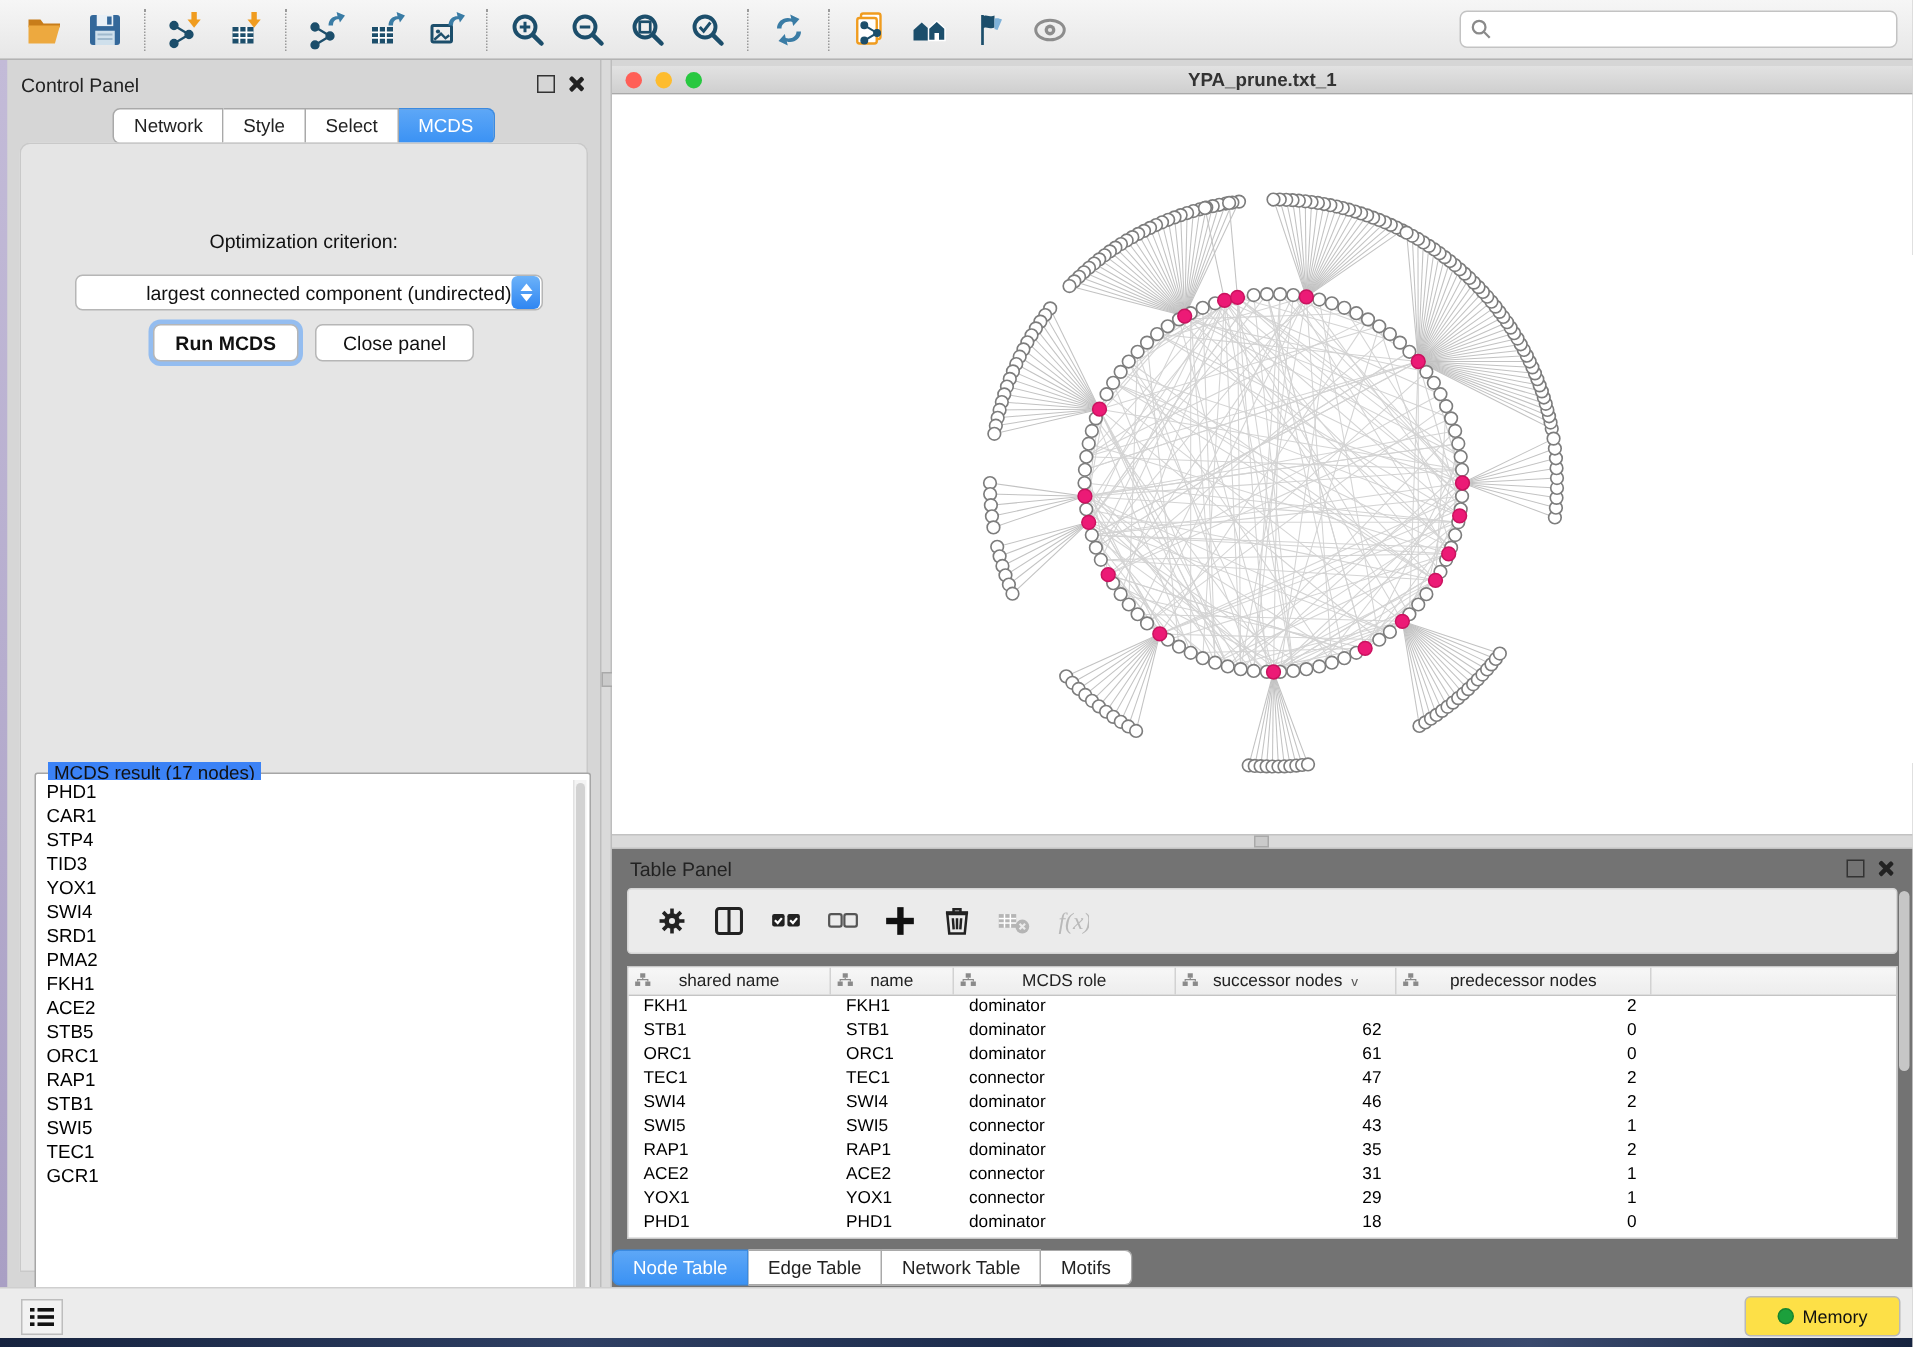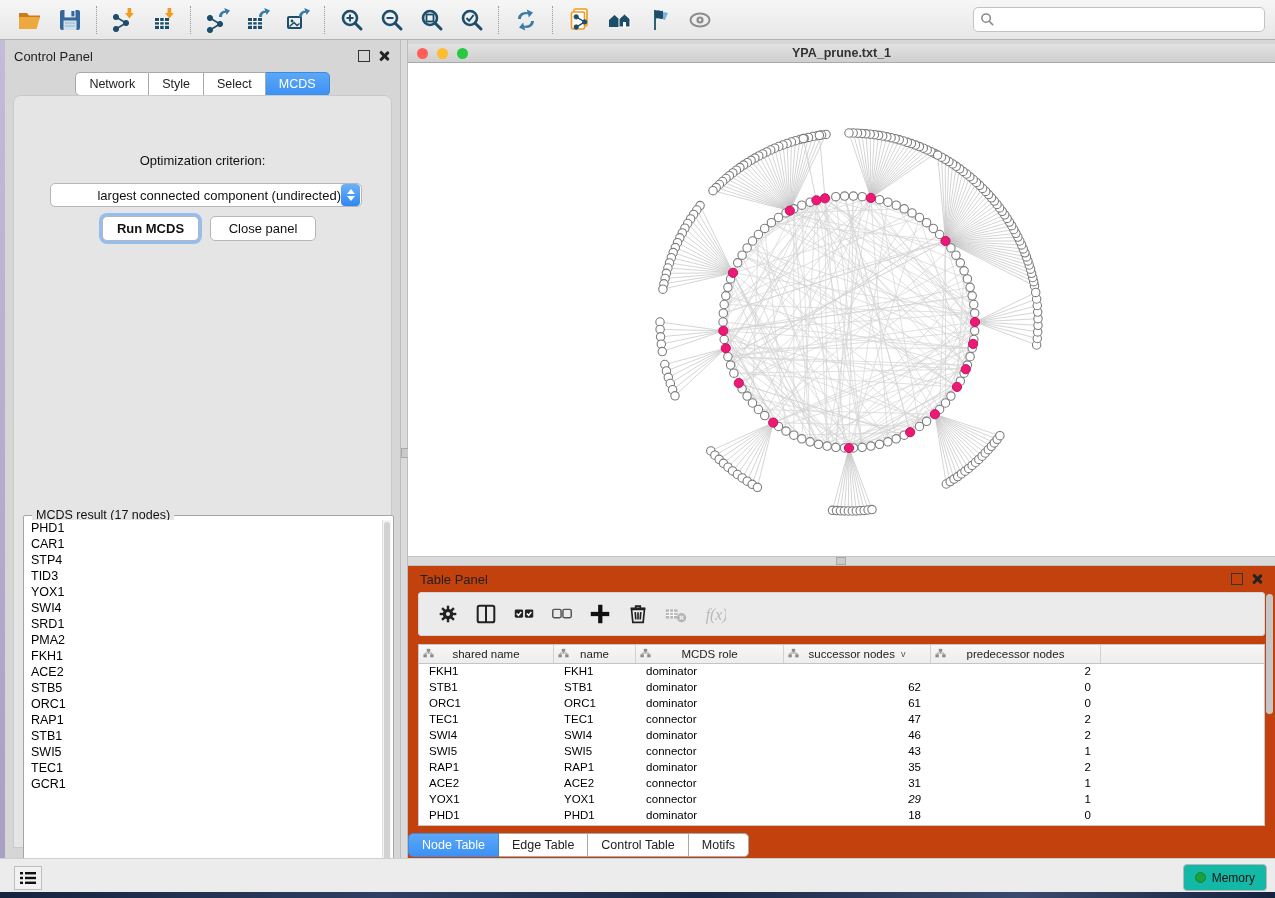--- a/index.html
+++ b/index.html
@@ -43,37 +43,37 @@
   #criterion .stepper{width:19px;height:22px;background:linear-gradient(#6cb2f9,#2f86f2);border-radius:4px;
              margin-right:1px;display:flex;flex-direction:column;align-items:center;justify-content:center;gap:2px;}
   .chev{width:0;height:0;border-left:4px solid transparent;border-right:4px solid transparent;}
   .chev.up{border-bottom:5px solid #fff;} .chev.dn{border-top:5px solid #fff;}
   .cp-btn{position:absolute;top:121px;height:25px;background:#fff;border:1px solid #b6b6b6;border-radius:5px;
           font-size:13px;color:#111;display:flex;align-items:center;justify-content:center;cursor:pointer;font-family:inherit;}
   #run-btn{left:89px;width:97px;box-shadow:0 0 0 3px rgba(82,156,250,.55);font-weight:bold;}
   #closep-btn{left:197px;width:106px;}
   #mcds-group{left:10px;top:420px;width:371px;height:373px;border:1px solid #a6a6a6;border-radius:2px;
               background:#fff;box-sizing:border-box;}
-  #mcds-legend{position:absolute;left:8px;top:-8px;background:#e5e5e5;padding:0 4px;font-size:12.5px;color:#111;}
+  #mcds-legend{position:absolute;left:8px;top:-8px;background:#3b82f6;padding:0 4px;font-size:12.5px;color:#111;}
   #mcds-list{position:absolute;left:2px;top:4px;right:10px;bottom:2px;overflow:hidden;background:#fff;}
   .mcds-item{font-size:12.5px;line-height:16px;padding-left:5px;color:#000;cursor:default;}
   #mcds-scroll{position:absolute;right:2px;top:4px;width:8px;bottom:2px;background:#f4f4f4;border-left:1px solid #e2e2e2;}
   #mcds-thumb{position:absolute;left:1px;top:2px;width:6px;height:96%;background:#d2d2d2;border-radius:3px;}
   
   #v-split{left:400px;top:40px;width:8px;height:818px;background:#dadada;border-left:1px solid #bdbdbd;border-right:1px solid #bdbdbd;box-sizing:border-box;cursor:col-resize;}
   .knob{position:absolute;width:6px;height:8px;background:#cacaca;border:1px solid #a9a9a9;}
   #h-split{left:408px;top:556px;width:867px;height:10px;background:#dadada;border-top:1px solid #c2c2c2;border-bottom:1px solid #c2c2c2;box-sizing:border-box;cursor:row-resize;}
   
   #net-titlebar{left:408px;top:44px;width:867px;height:19px;background:linear-gradient(#e2e2e2,#cfcfcf);
                 border-bottom:1px solid #a9a9a9;display:flex;align-items:center;box-sizing:border-box;}
   .tl{width:11px;height:11px;border-radius:50%;margin-left:9px;cursor:pointer;}
   #net-title{position:absolute;left:0;width:867px;text-align:center;font-size:12.5px;font-weight:bold;color:#333;pointer-events:none;}
   #net-canvas{left:408px;top:63px;width:867px;height:493px;background:#fff;cursor:default;}
   
-  #table-panel{left:408px;top:566px;width:867px;height:292px;background:#c2410c;}
+  #table-panel{left:408px;top:566px;width:867px;height:292px;background:#737373;}
   #tp-title{left:12px;top:6px;font-size:13px;color:#222;}
   #tp-icons{right:12px;top:7px;}
   #tp-toolbar{left:10px;top:26px;width:847px;height:44px;background:#ebebeb;border:1px solid #d5d5d5;
               border-radius:3px;display:flex;align-items:center;padding-left:12px;box-sizing:border-box;gap:4px;}
   .tpt-btn{width:34px;height:34px;display:flex;align-items:center;justify-content:center;cursor:pointer;}
   .tpt-btn.disabled{cursor:default;}
   #tbl{left:10px;top:78px;width:847px;height:182px;background:#fff;border:1px solid #c9c9c9;box-sizing:border-box;overflow:hidden;}
   #tbl-head{display:flex;height:18px;background:linear-gradient(#f7f7f7,#ededed);border-bottom:1px solid #c4c4c4;}
   .th{position:relative;border-right:1px solid #d2d2d2;font-size:11.5px;color:#222;display:flex;
       align-items:center;justify-content:center;box-sizing:border-box;cursor:pointer;}
@@ -82,22 +82,22 @@
   .tr{display:flex;height:16px;}
   .td{font-size:11.5px;color:#000;box-sizing:border-box;padding:1px 10px 0 10px;white-space:nowrap;overflow:hidden;}
   .td.num{text-align:right;}
   #tbl-scroll{position:absolute;right:1px;top:28px;width:9px;height:120px;}
   #tbl-thumb{width:7px;height:100%;background:#c6c6c6;border-radius:4px;margin-left:1px;}
   #tp-tabs{left:0;top:267px;width:867px;display:flex;justify-content:flex-start;}
   
   #status-bar{left:0;top:858px;width:1275px;height:34px;background:#ececec;border-top:1px solid #cfcfcf;box-sizing:border-box;}
   #list-btn{position:absolute;left:14px;top:7px;width:26px;height:22px;background:#f2f2f2;border:1px solid #bdbdbd;
             display:flex;align-items:center;justify-content:center;cursor:pointer;}
-  #memory-btn{position:absolute;right:8px;top:5px;height:25px;background:#14b8a6;border:1px solid #b9b9b9;border-radius:4px;
-              display:flex;align-items:center;gap:6px;padding:0 11px;font-size:12px;color:#111;cursor:pointer;}
+  #memory-btn{position:absolute;right:8px;top:5px;height:25px;background:#fde047;border:1px solid #b9b9b9;border-radius:4px;
+              display:flex;align-items:center;gap:6px;padding:0 21px;font-size:12px;color:#111;cursor:pointer;}
   #mem-dot{width:11px;height:11px;border-radius:50%;background:#1ca03c;border:1px solid #16842f;box-sizing:border-box;}
 </style>
 </head>
 <body>
 
 <div id="toolbar" class="abs">
     <div class="tb-btn">
       <svg width="26" height="26" viewBox="0 0 26 26">
         <path d="M2 6h8l2 2.6h11v2.6H2z" fill="#c87d1a"></path>
         <path d="M2 22V10h21l-3.4 12z" fill="#eda93f"></path>
@@ -1208,39 +1208,39 @@
           <div class="td" style="width: 135px;">ACE2</div>
           <div class="td" style="width: 82px;">ACE2</div>
           <div class="td" style="width: 148px;">connector</div>
           <div class="td num" style="width: 147px;">31</div>
           <div class="td num" style="width: 170px;">1</div>
         </div>
         <div class="tr">
           <div class="td" style="width: 135px;">YOX1</div>
           <div class="td" style="width: 82px;">YOX1</div>
           <div class="td" style="width: 148px;">connector</div>
-          <div class="td num" style="width: 147px; font-style: italic;">29</div>
+          <div class="td num" style="width: 147px;">29</div>
           <div class="td num" style="width: 170px;">1</div>
         </div>
         <div class="tr">
           <div class="td" style="width: 135px;">PHD1</div>
           <div class="td" style="width: 82px;">PHD1</div>
           <div class="td" style="width: 148px;">dominator</div>
           <div class="td num" style="width: 147px;">18</div>
           <div class="td num" style="width: 170px;">0</div>
         </div>
       </div>
   </div>
   <div id="tbl-scroll">
       <div id="tbl-thumb"></div>
     </div>
   <div id="tp-tabs" class="abs">
       <div class="seg-tab sel">Node Table</div>
       <div class="seg-tab">Edge Table</div>
-      <div class="seg-tab">Control Table</div>
+      <div class="seg-tab">Network Table</div>
       <div class="seg-tab">Motifs</div>
     </div>
 </div>
 
 <div id="status-bar" class="abs">
   <div id="list-btn">
     <svg width="16" height="14" viewBox="0 0 16 14">
       <g fill="#111">
           <rect x="0" y="1" width="3" height="2.4"></rect>
           <rect x="5" y="1" width="11" height="2.4"></rect>

